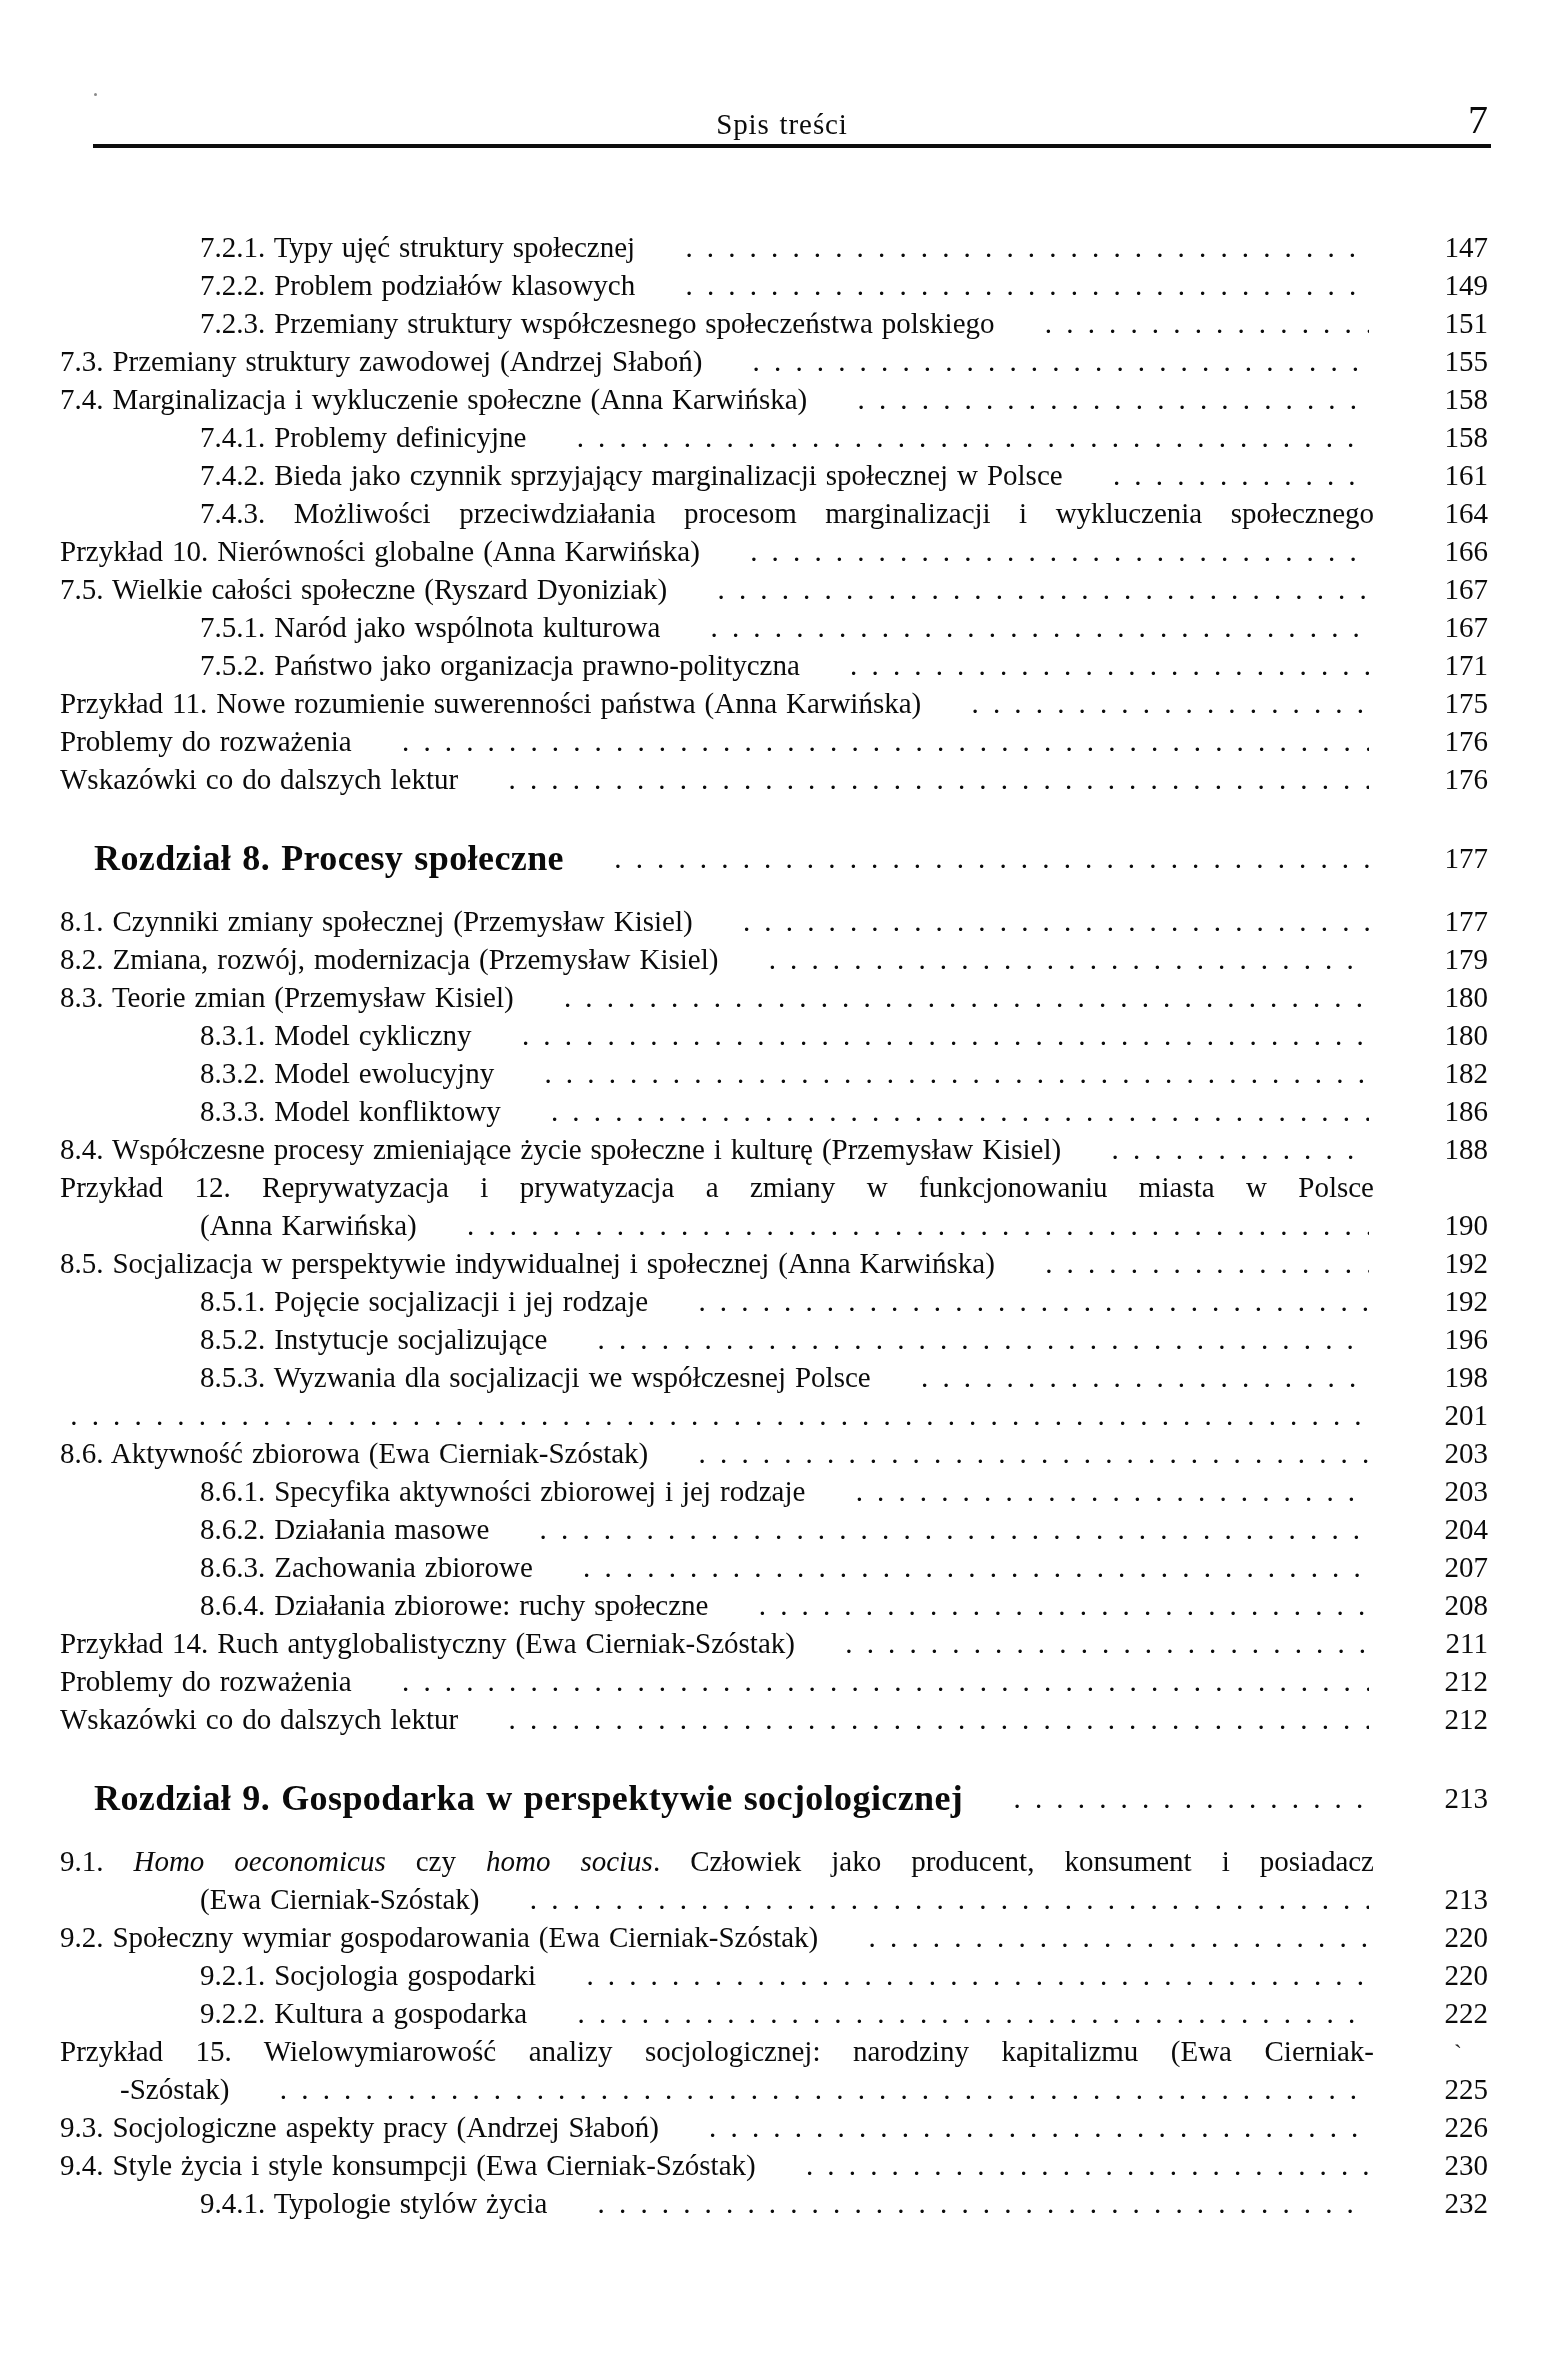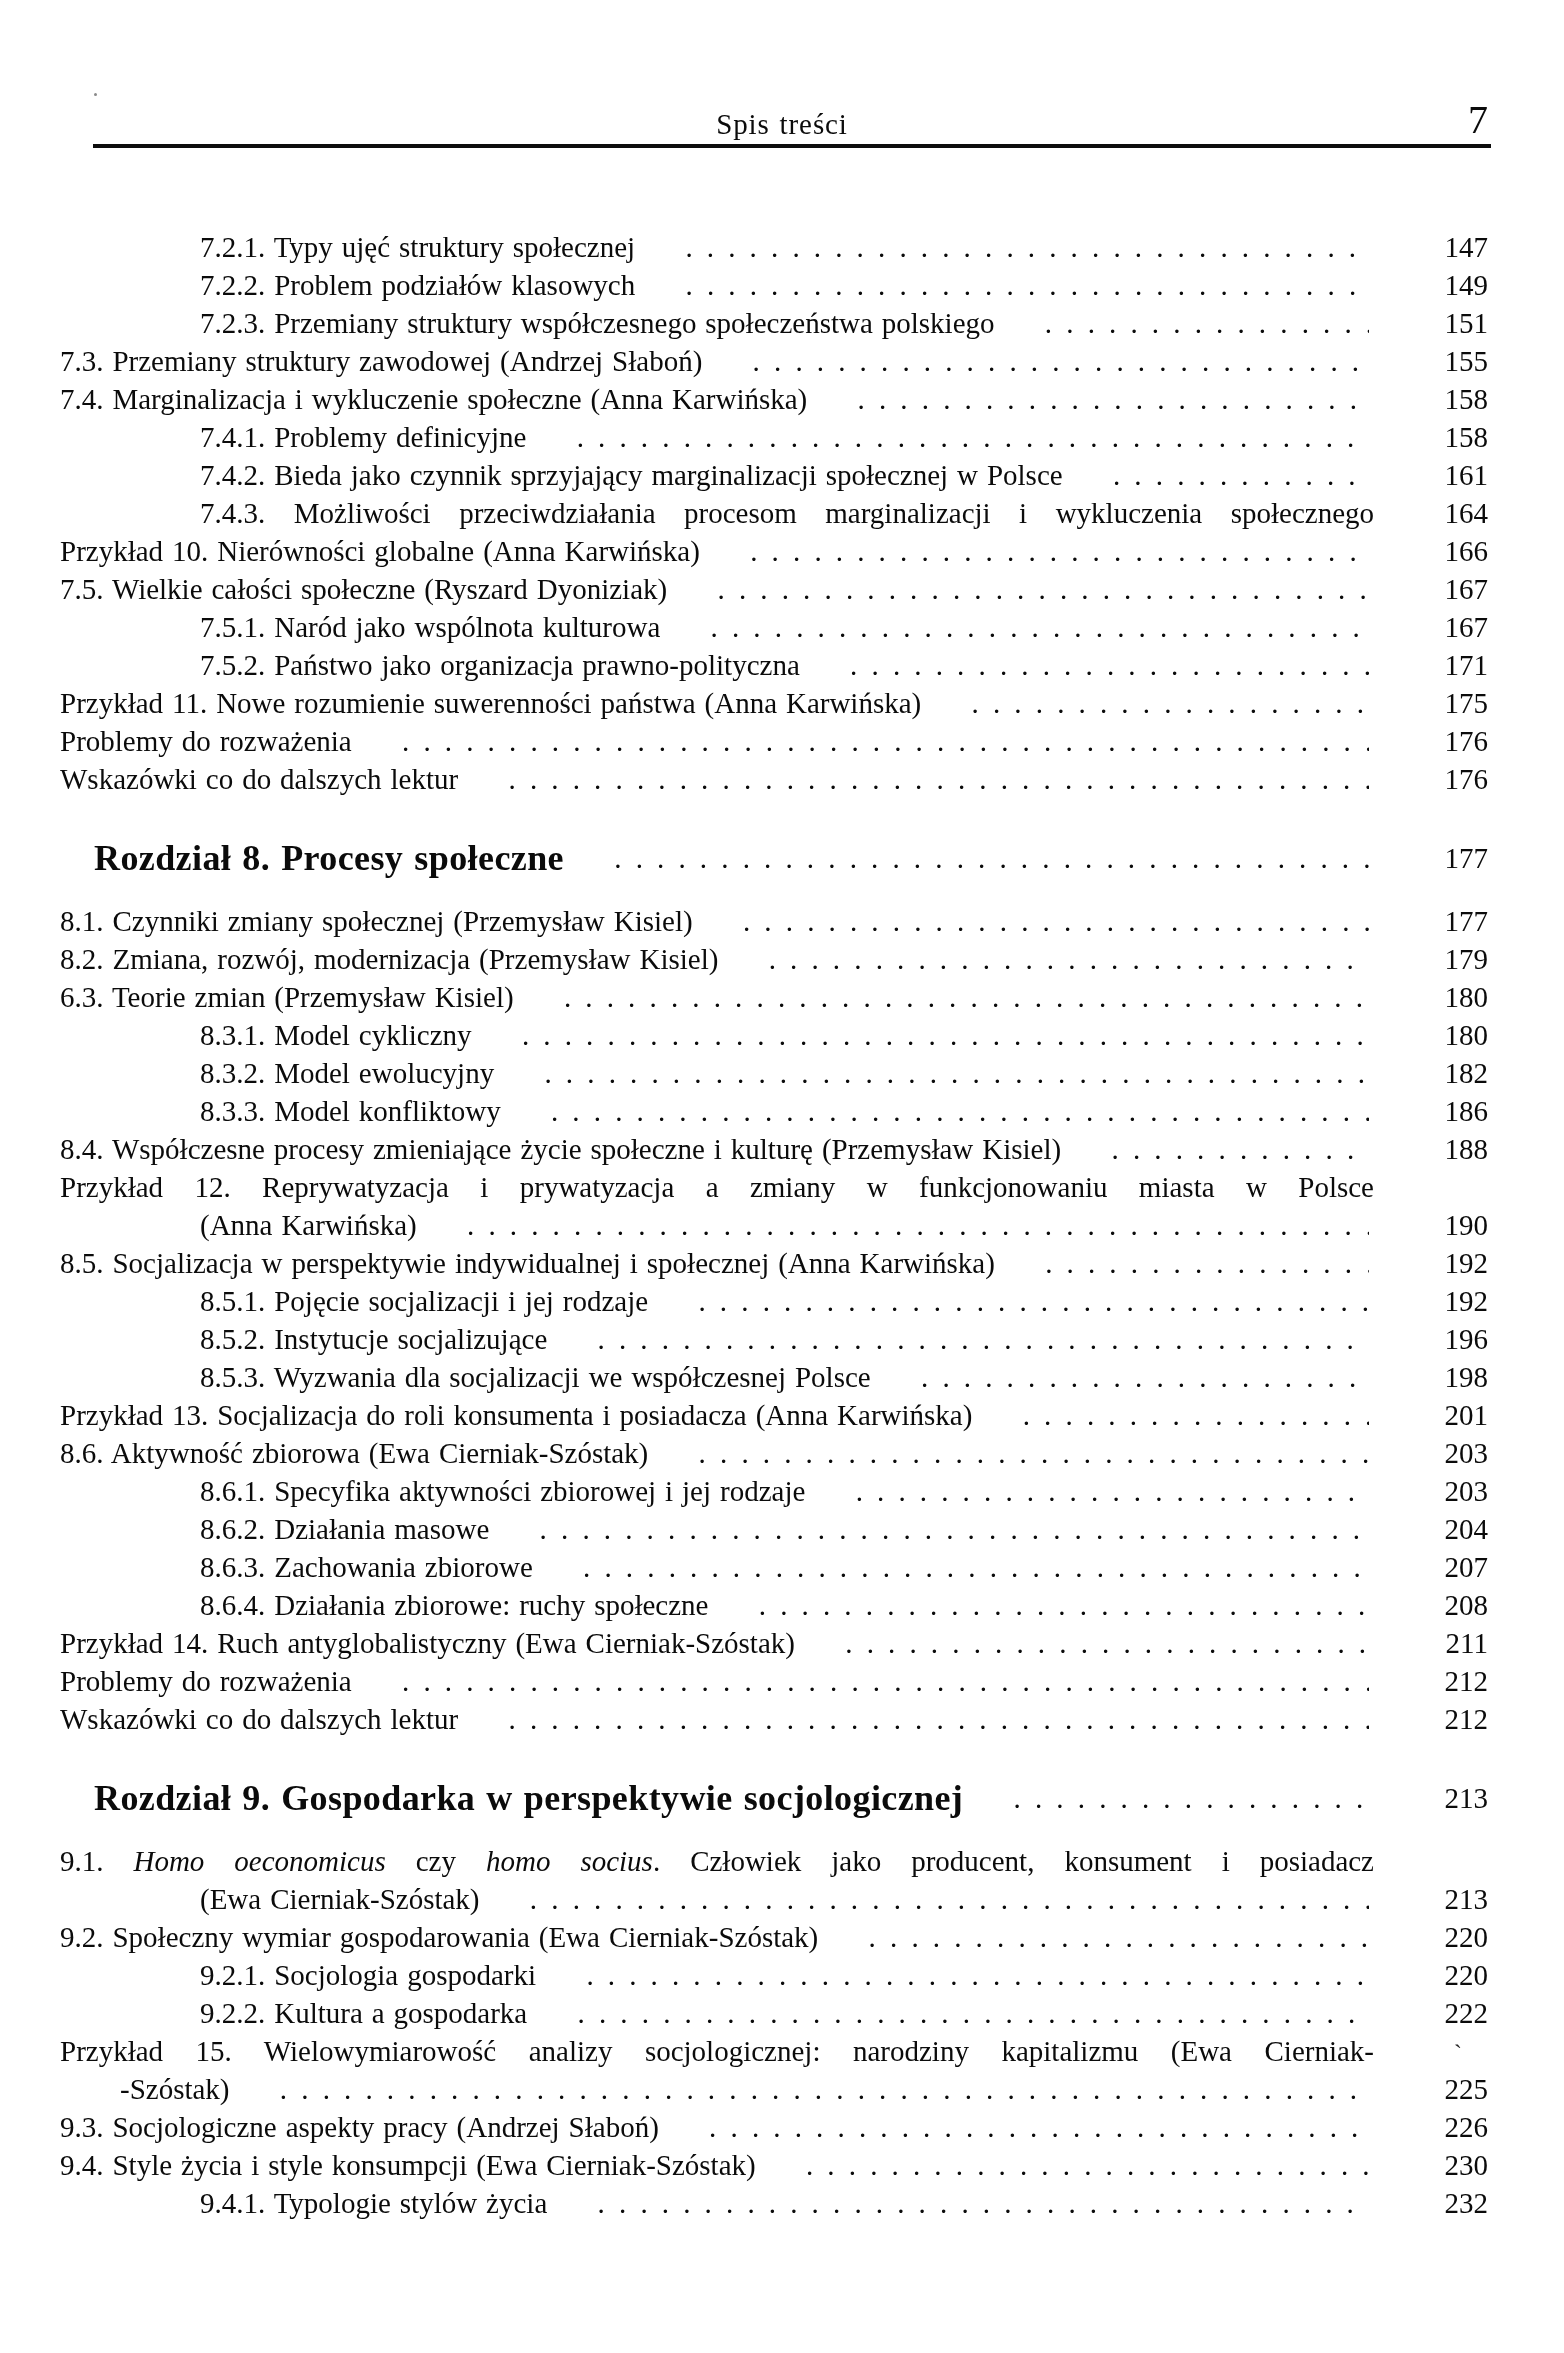--- a/index.html
+++ b/index.html
@@ -121,21 +121,21 @@
         <span class="txt"><span>8.1. Czynniki zmiany społecznej (Przemysław Kisiel)</span></span>
         <span class="dots">. . . . . . . . . . . . . . . . . . . . . . . . . . . . . . . . . . . . . . . . . . . . . . . . . . . . . . . . . . . . . . . . . . . . . . . . . . . . . . . . </span>
         <span class="pagecol">177</span>
       </div>
       <div class="row ind1">
         <span class="txt"><span>8.2. Zmiana, rozwój, modernizacja (Przemysław Kisiel)</span></span>
         <span class="dots">. . . . . . . . . . . . . . . . . . . . . . . . . . . . . . . . . . . . . . . . . . . . . . . . . . . . . . . . . . . . . . . . . . . . . . . . . . . . . . . . </span>
         <span class="pagecol">179</span>
       </div>
       <div class="row ind1">
-        <span class="txt"><span>6.3. Teorie zmian (Przemysław Kisiel)</span></span>
+        <span class="txt"><span>8.3. Teorie zmian (Przemysław Kisiel)</span></span>
         <span class="dots">. . . . . . . . . . . . . . . . . . . . . . . . . . . . . . . . . . . . . . . . . . . . . . . . . . . . . . . . . . . . . . . . . . . . . . . . . . . . . . . . </span>
         <span class="pagecol">180</span>
       </div>
       <div class="row ind2">
         <span class="txt"><span>8.3.1. Model cykliczny</span></span>
         <span class="dots">. . . . . . . . . . . . . . . . . . . . . . . . . . . . . . . . . . . . . . . . . . . . . . . . . . . . . . . . . . . . . . . . . . . . . . . . . . . . . . . . </span>
         <span class="pagecol">180</span>
       </div>
       <div class="row ind2">
         <span class="txt"><span>8.3.2. Model ewolucyjny</span></span>
@@ -175,21 +175,20 @@
         <span class="txt"><span>8.5.2. Instytucje socjalizujące</span></span>
         <span class="dots">. . . . . . . . . . . . . . . . . . . . . . . . . . . . . . . . . . . . . . . . . . . . . . . . . . . . . . . . . . . . . . . . . . . . . . . . . . . . . . . . </span>
         <span class="pagecol">196</span>
       </div>
       <div class="row ind2">
         <span class="txt"><span>8.5.3. Wyzwania dla socjalizacji we współczesnej Polsce</span></span>
         <span class="dots">. . . . . . . . . . . . . . . . . . . . . . . . . . . . . . . . . . . . . . . . . . . . . . . . . . . . . . . . . . . . . . . . . . . . . . . . . . . . . . . . </span>
         <span class="pagecol">198</span>
       </div>
       <div class="row ind1">
-        <span class="txt"><span>Przykład 13. Socjalizacja do roli konsumenta i posiadacza (Anna Karwińska)</span></span>
         <span class="dots">. . . . . . . . . . . . . . . . . . . . . . . . . . . . . . . . . . . . . . . . . . . . . . . . . . . . . . . . . . . . . . . . . . . . . . . . . . . . . . . . </span>
         <span class="pagecol">201</span>
       </div>
       <div class="row ind1">
         <span class="txt"><span>8.6. Aktywność zbiorowa (Ewa Cierniak-Szóstak)</span></span>
         <span class="dots">. . . . . . . . . . . . . . . . . . . . . . . . . . . . . . . . . . . . . . . . . . . . . . . . . . . . . . . . . . . . . . . . . . . . . . . . . . . . . . . . </span>
         <span class="pagecol">203</span>
       </div>
       <div class="row ind2">
         <span class="txt"><span>8.6.1. Specyfika aktywności zbiorowej i jej rodzaje</span></span>

